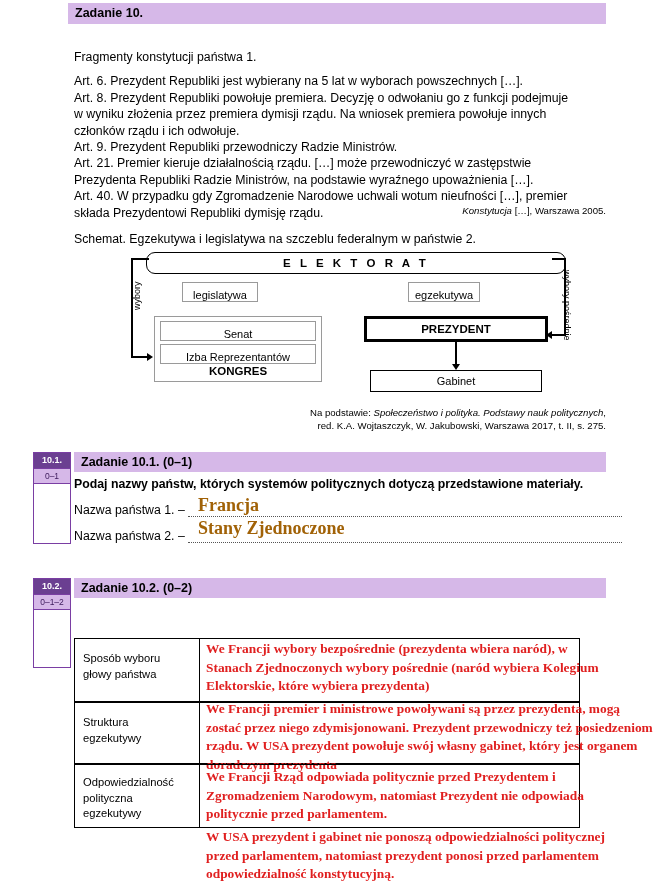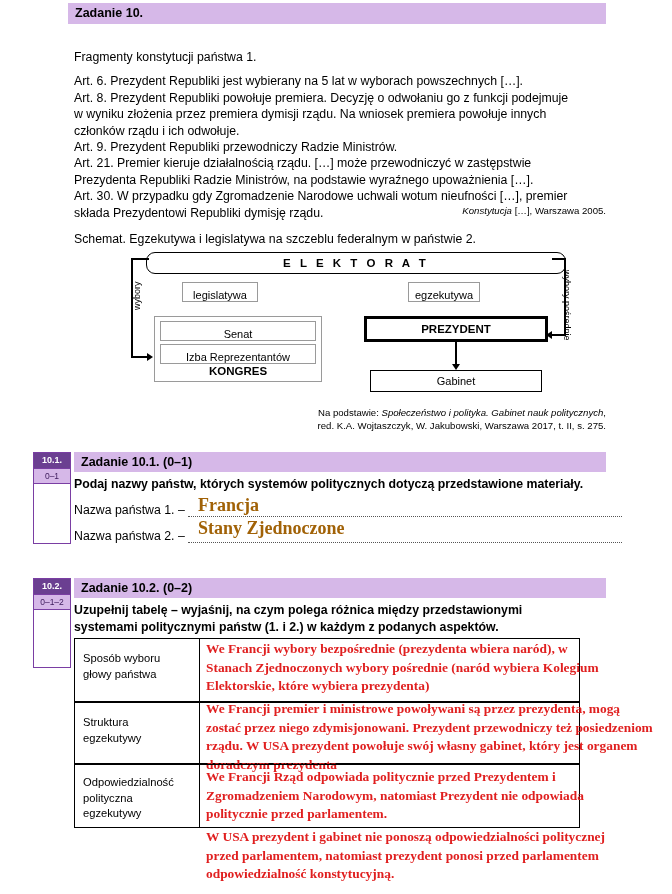--- a/index.html
+++ b/index.html
@@ -198,21 +198,21 @@
   <div class="stim" style="left:74px; top:33px; width:532px;margin-top:16px;">
     <p>Fragmenty konstytucji państwa 1.</p>
     <div class="gap"></div>
     <p>Art. 6. Prezydent Republiki jest wybierany na 5 lat w wyborach powszechnych […].</p>
     <p>Art. 8. Prezydent Republiki powołuje premiera. Decyzję o odwołaniu go z funkcji podejmuje</p>
     <p>w wyniku złożenia przez premiera dymisji rządu. Na wniosek premiera powołuje innych</p>
     <p>członków rządu i ich odwołuje.</p>
     <p>Art. 9. Prezydent Republiki przewodniczy Radzie Ministrów.</p>
     <p>Art. 21. Premier kieruje działalnością rządu. […] może przewodniczyć w zastępstwie</p>
     <p>Prezydenta Republiki Radzie Ministrów, na podstawie wyraźnego upoważnienia […].</p>
-    <p>Art. 30. W przypadku gdy Zgromadzenie Narodowe uchwali wotum nieufności […], premier</p>
+    <p>Art. 40. W przypadku gdy Zgromadzenie Narodowe uchwali wotum nieufności […], premier</p>
     <p>składa Prezydentowi Republiki dymisję rządu.</p>
   </div>
 
   <div class="src" style="left:300px; top:204px; width:306px;">
     <i>Konstytucja</i><span> […], Warszawa 2005.</span>
   </div>
 
   <div class="stim" style="left:74px; top:231px; width:532px;">
     <p>Schemat. Egzekutywa i legislatywa na szczeblu federalnym w państwie 2.</p>
   </div>
@@ -264,21 +264,21 @@
 
     <div class="vline" style="left:335px; top:90px; width:1.5px; height:24px;"></div>
     <div class="arrowhead arrow-down" style="left:332px; top:112px;"></div>
 
     <div class="dbox" style="left:250px; top:118px; width:172px; height:22px;">
       <span>Gabinet</span>
     </div>
   </div>
 
   <div class="src" style="left:260px; top:406px; width:346px;">
-    <div><span>Na podstawie: </span><i>Społeczeństwo i polityka. Gabinet nauk politycznych</i><span>,</span></div>
+    <div><span>Na podstawie: </span><i>Społeczeństwo i polityka. Podstawy nauk politycznych</i><span>,</span></div>
     <div>red. K.A. Wojtaszczyk, W. Jakubowski, Warszawa 2017, t. II, s. 275.</div>
   </div>
 
   <div class="scorebox" style="left:33px; top:452px; height:92px;">
     <div class="sb-id">10.1.</div>
     <div class="sb-range">0–1</div>
     <div class="sb-blank" style="height:52px;"></div>
   </div>
 
   <div class="task-banner" style="left:74px; top:452px; width:532px; height:20px;">
@@ -304,24 +304,20 @@
   <div class="scorebox" style="left:33px; top:578px; height:90px;">
     <div class="sb-id">10.2.</div>
     <div class="sb-range">0–1–2</div>
     <div class="sb-blank" style="height:50px;"></div>
   </div>
 
   <div class="task-banner" style="left:74px; top:578px; width:532px; height:20px;">
     <span>Zadanie 10.2. (0–2)</span>
   </div>
 
-  <div class="prompt" style="left:74px; top:602px; width:540px;">
-    <div>Uzupełnij tabelę – wyjaśnij, na czym polega różnica między przedstawionymi</div>
-    <div>systemami politycznymi państw (1. i 2.) w każdym z podanych aspektów.</div>
-  </div>
 
   <div class="atable" style="left:74px; top:638px; width:506px; height:190px;">
 
     <div class="arow" style="left:0px; top:0px; width:506px; height:64px;">
       <div class="acell-divider" style="left:124px; top:0px; height:62px;"></div>
       <div class="acell-label" style="top:12px; width:112px;">
         <div>Sposób wyboru</div>
         <div>głowy państwa</div>
       </div>
     </div>

